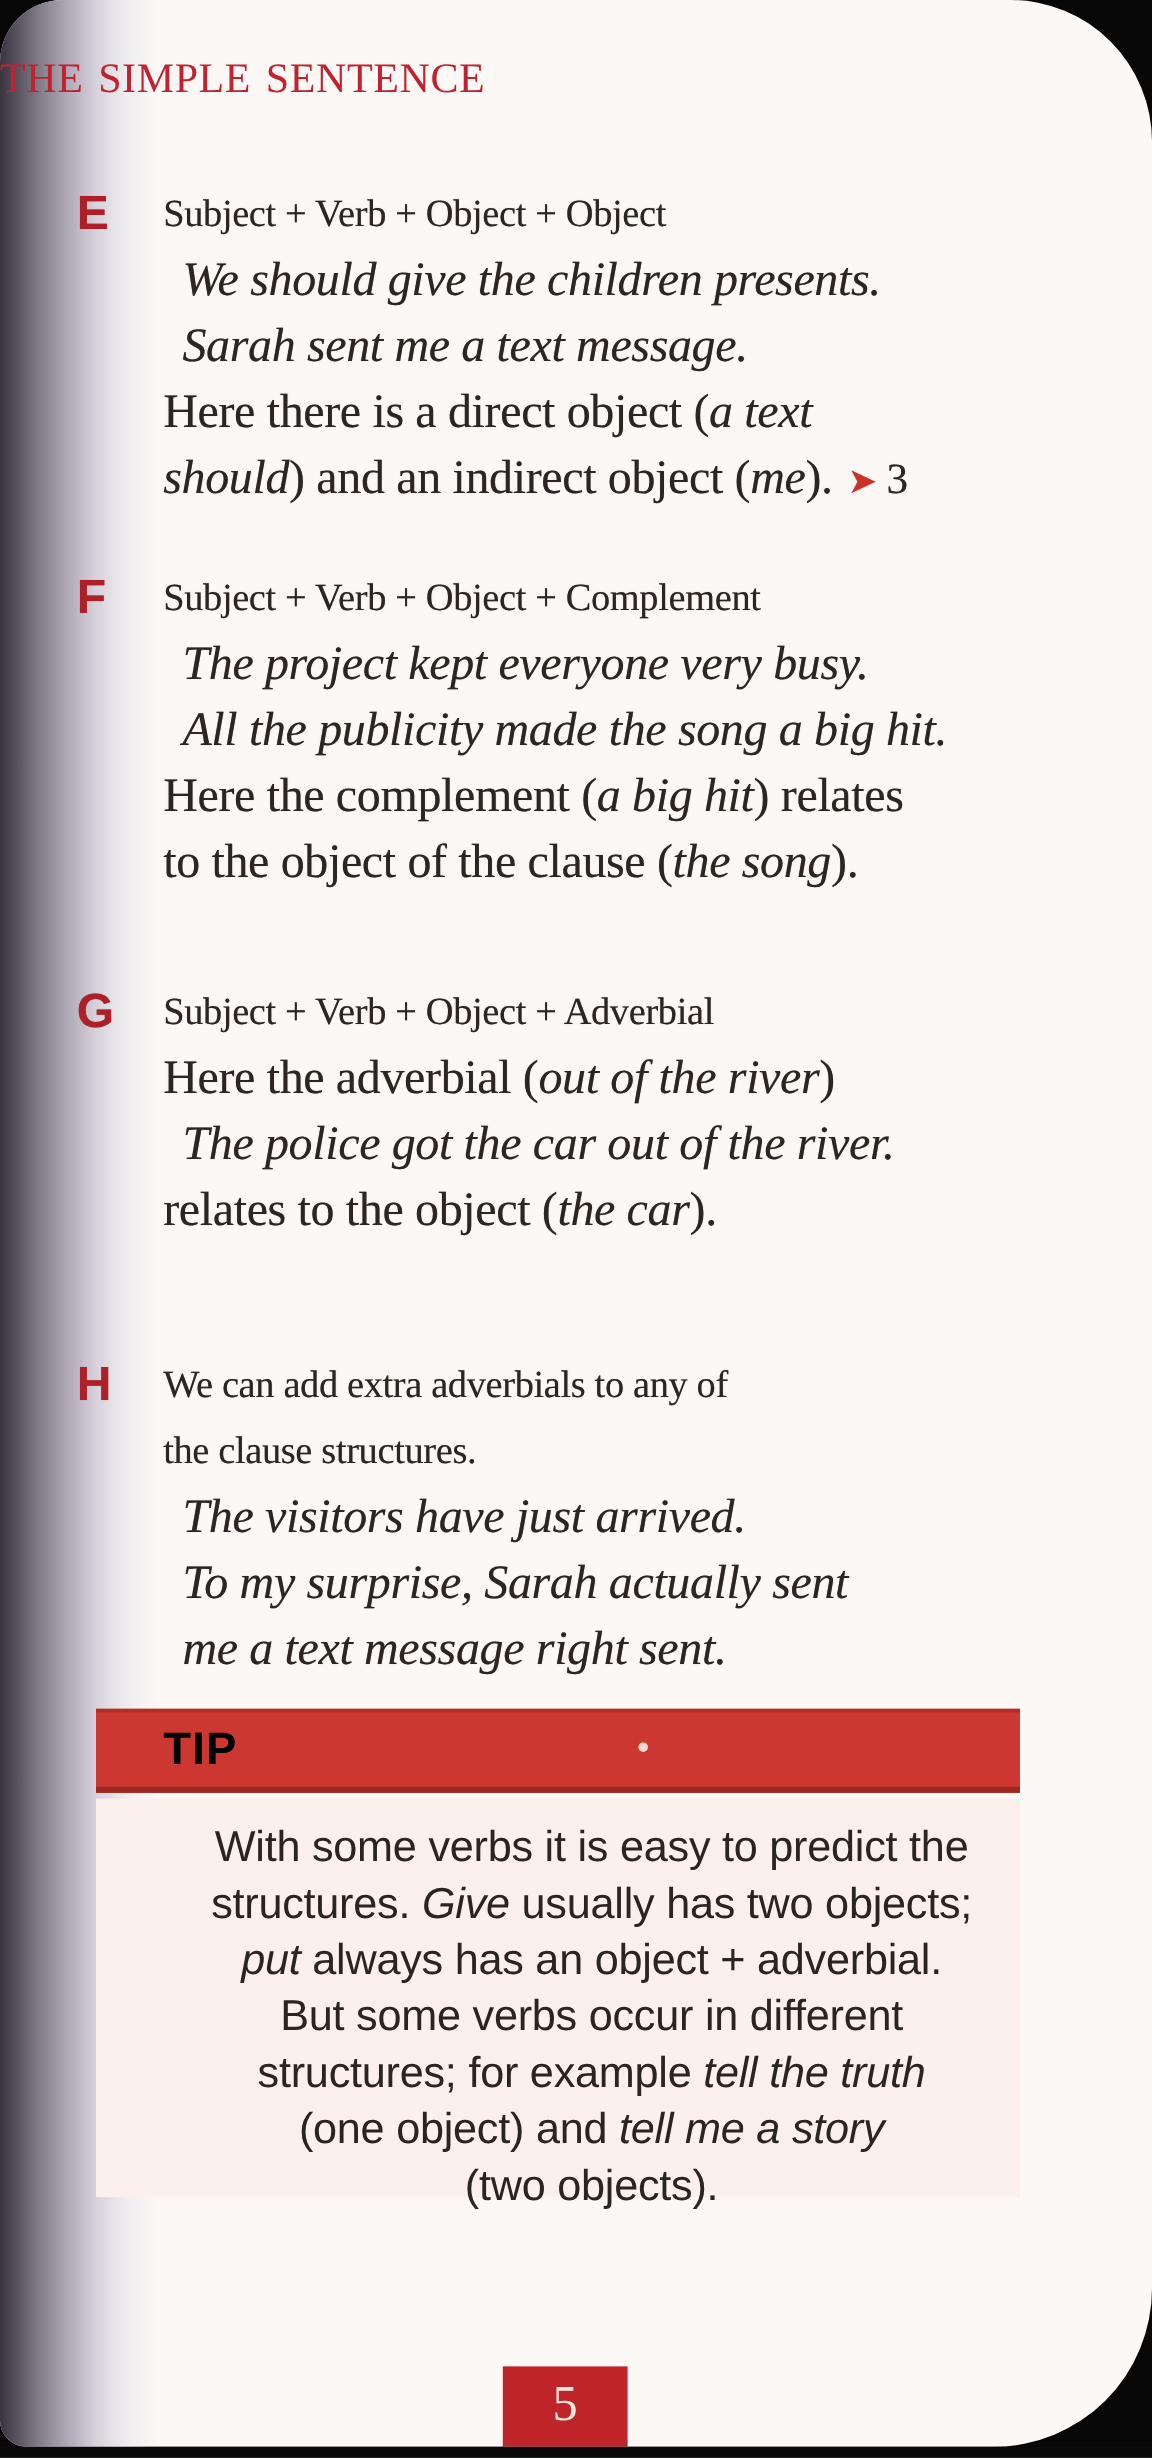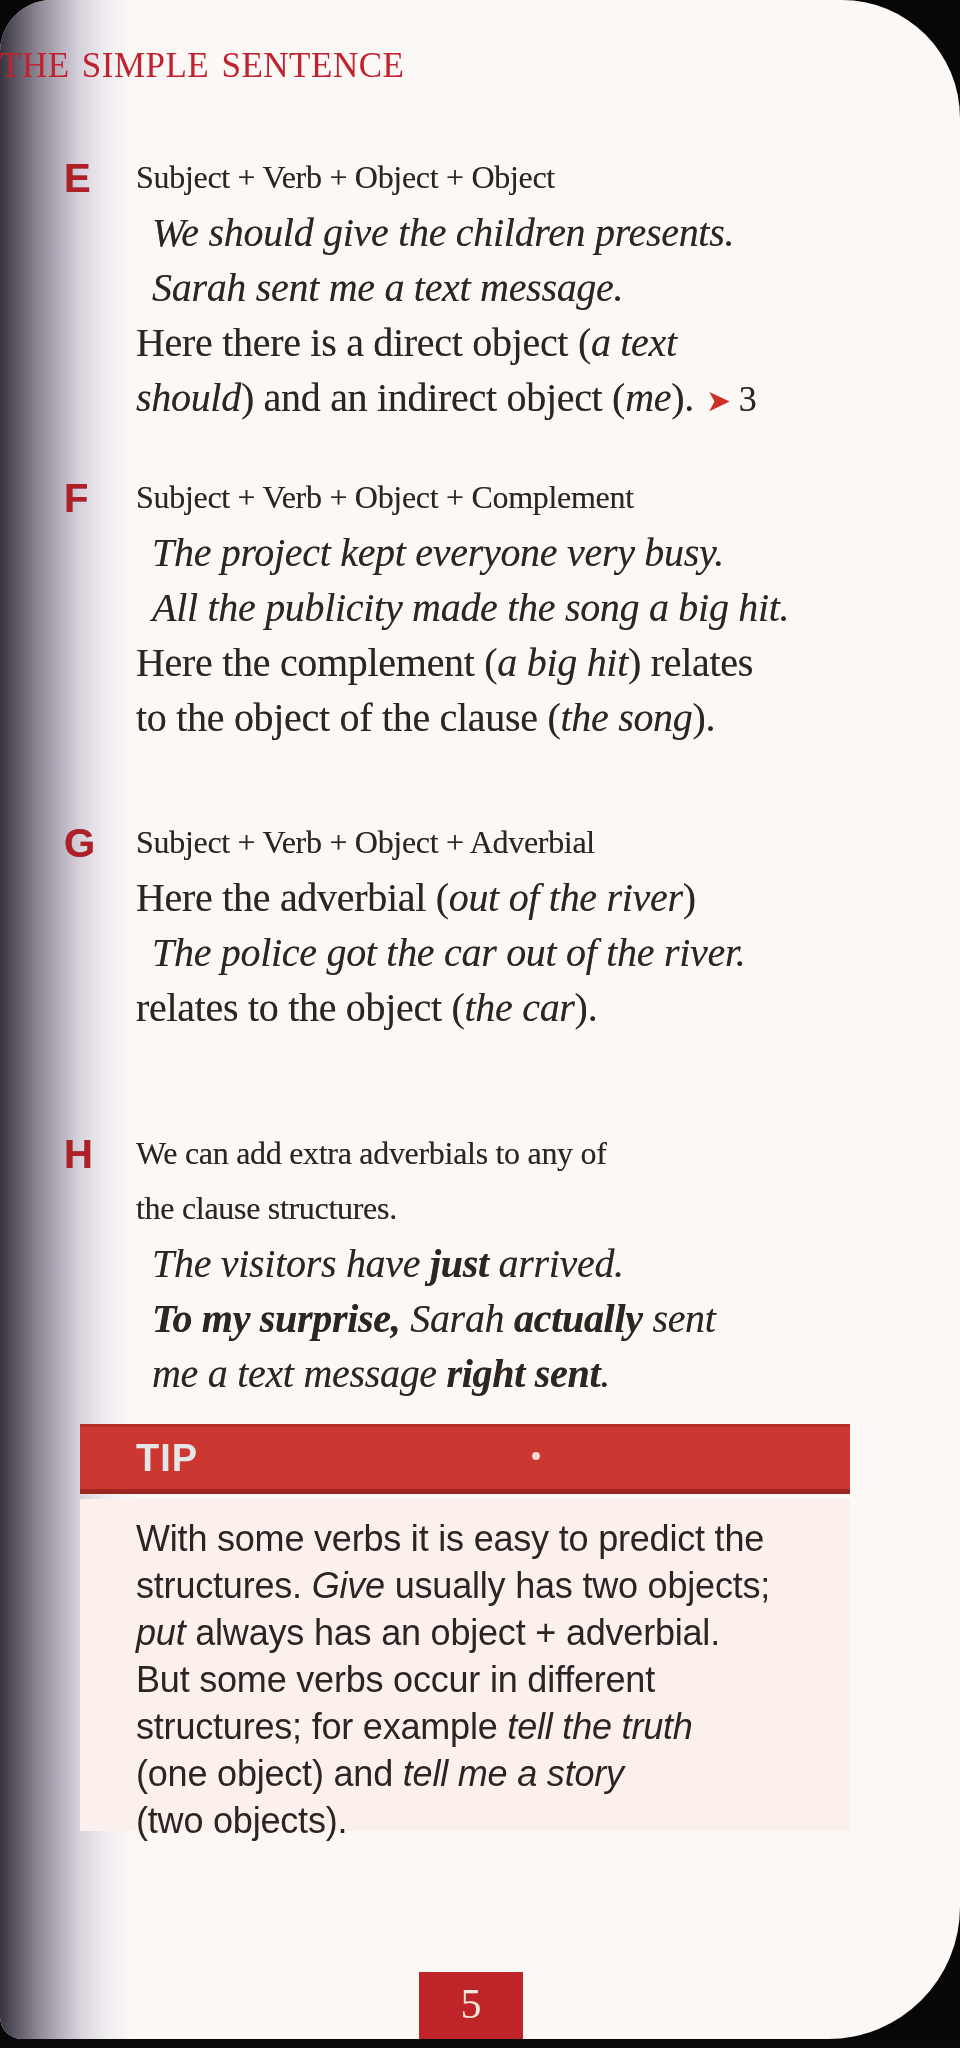--- a/index.html
+++ b/index.html
@@ -14,34 +14,34 @@
           font-size:35px;color:#c0222f;letter-spacing:.5px;word-spacing:3px;}
   .sec{position:absolute;left:136px;width:760px;color:#2c2520;font-size:40px;
        text-shadow:0 0 .6px rgba(44,37,32,.55);}
   .line{white-space:nowrap;height:55px;line-height:55px;letter-spacing:-.3px;}
   .head{font-size:32px;}
   .ex{padding-left:16px;font-style:italic;}
   .marker{position:absolute;left:-72px;top:5px;font-family:"Liberation Sans","DejaVu Sans",sans-serif;
           font-weight:700;font-size:40px;color:#ae1f27;line-height:46px;}
   .i{font-style:italic;}
   .n{font-style:normal;}
-  .bi{font-style:italic;font-weight:700;}
+  .bi{font-style:italic;font-weight:400;}
   .arrow{color:#cc3027;font-size:30px;margin:0 8px 0 12px;font-family:"DejaVu Sans",sans-serif;
          text-shadow:none;}
   .refnum{font-size:36px;}
   .tipbar{position:absolute;left:80px;top:1424px;width:770px;height:70px;background:#cc3831;
           border-top:3px solid #b32d27;border-bottom:5px solid #9c2721;box-sizing:border-box;}
-  .tiplabel{position:absolute;left:56px;top:0;line-height:62px;color:#e5e5e5;
+  .tiplabel{position:absolute;left:56px;top:0;line-height:62px;color:#000000;
             font-family:"Liberation Sans","DejaVu Sans",sans-serif;font-weight:700;
             font-size:38px;letter-spacing:1px;}
   .tipdot{position:absolute;left:452px;top:25px;width:8px;height:8px;border-radius:50%;
           background:#f6ebe7;opacity:.9;}
   .tipbody{position:absolute;left:80px;top:1499px;width:770px;height:332px;background:#fbf0ec;
            box-sizing:border-box;padding:16px 0 0 56px;color:#2a2522;
-           font-family:"Liberation Sans","DejaVu Sans",sans-serif;font-size:36px;}
+           font-family:"Liberation Sans","DejaVu Sans",sans-serif;font-size:36px;text-align:center;}
   .tipline{white-space:nowrap;height:47px;line-height:47px;letter-spacing:-.2px;}
   .pagenum{position:absolute;left:419px;top:1972px;width:104px;height:80px;background:#bf2428;
            text-align:center;}
   .pagenum span{display:inline-block;margin-top:8px;font-size:42px;color:#f2e8de;}
   .bottomstrip{position:absolute;left:0;bottom:0;width:960px;height:9px;background:#0a0a0a;}
 </style>
 </head>
 <body>
 
 <div class="photo">

